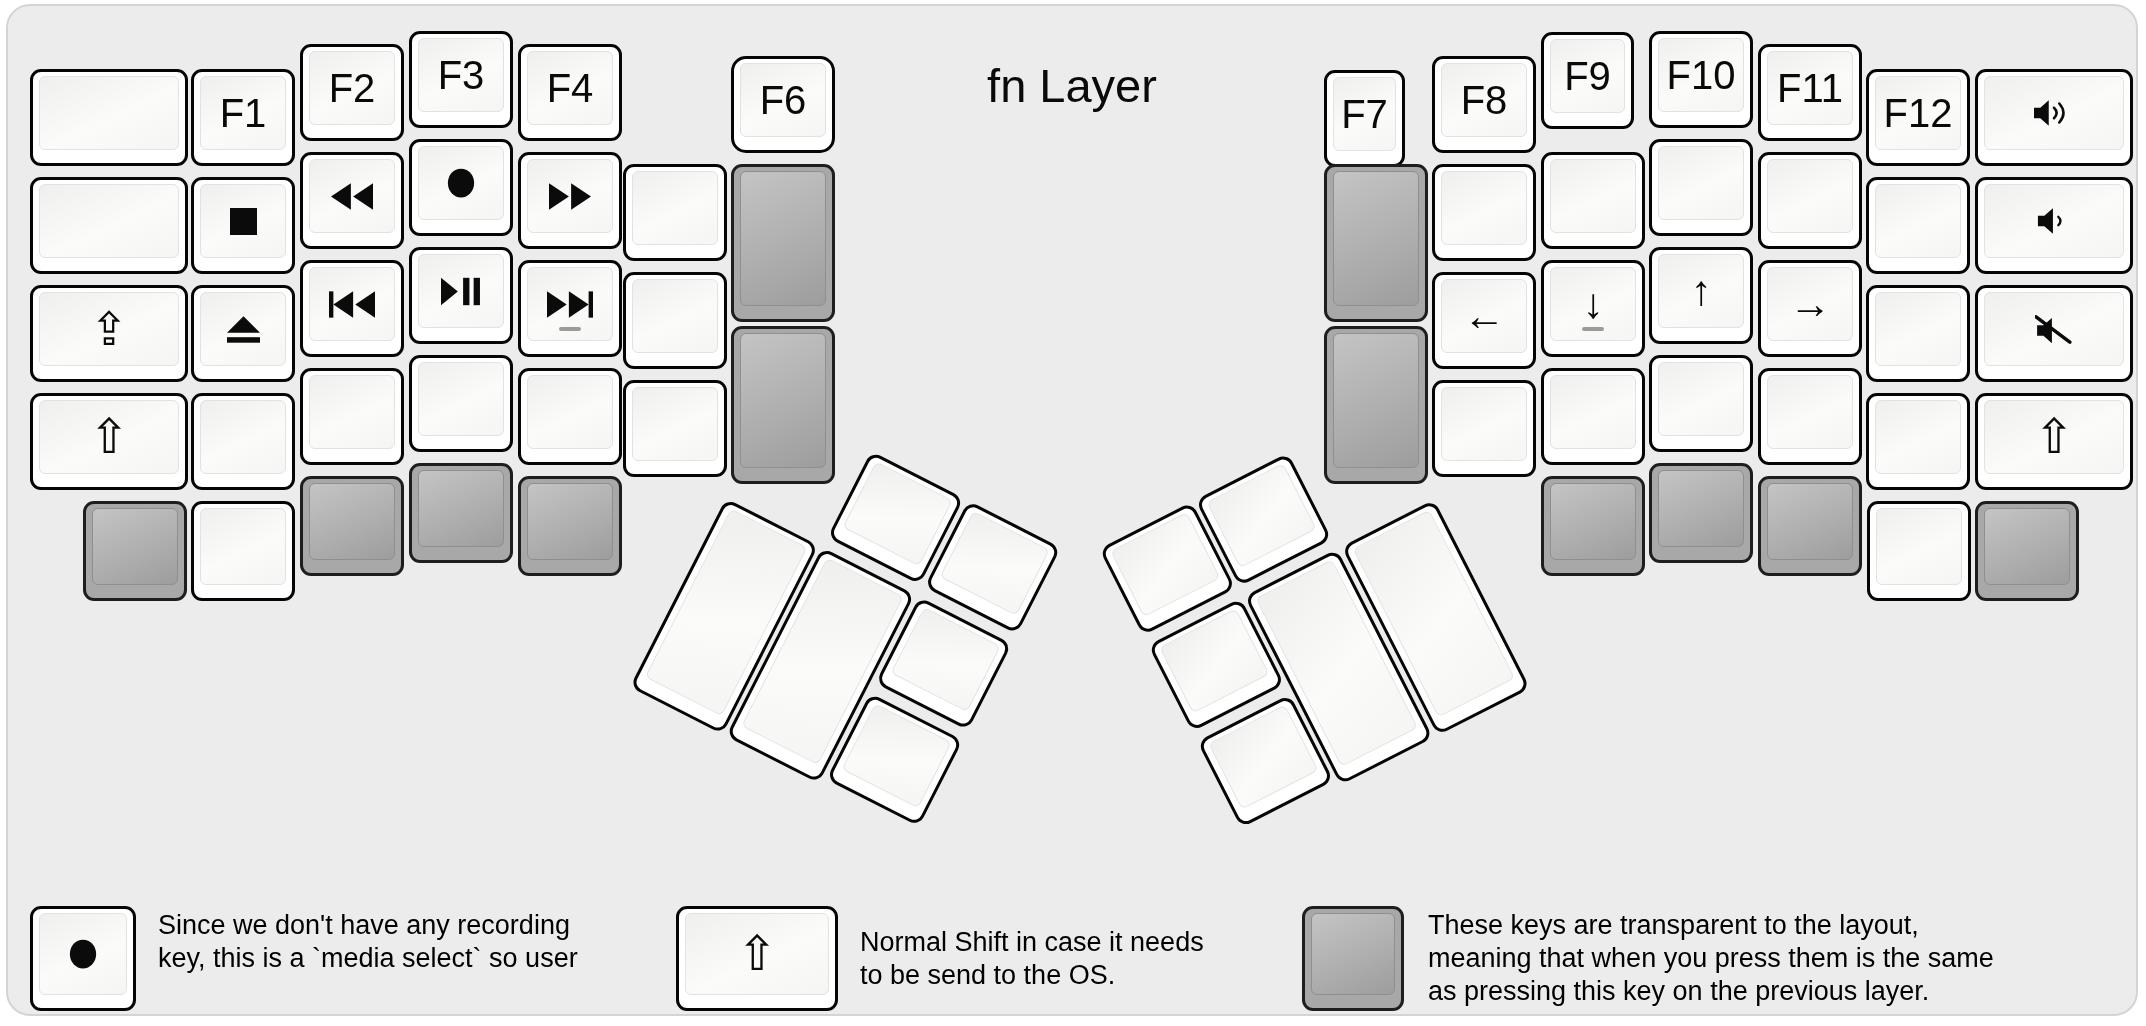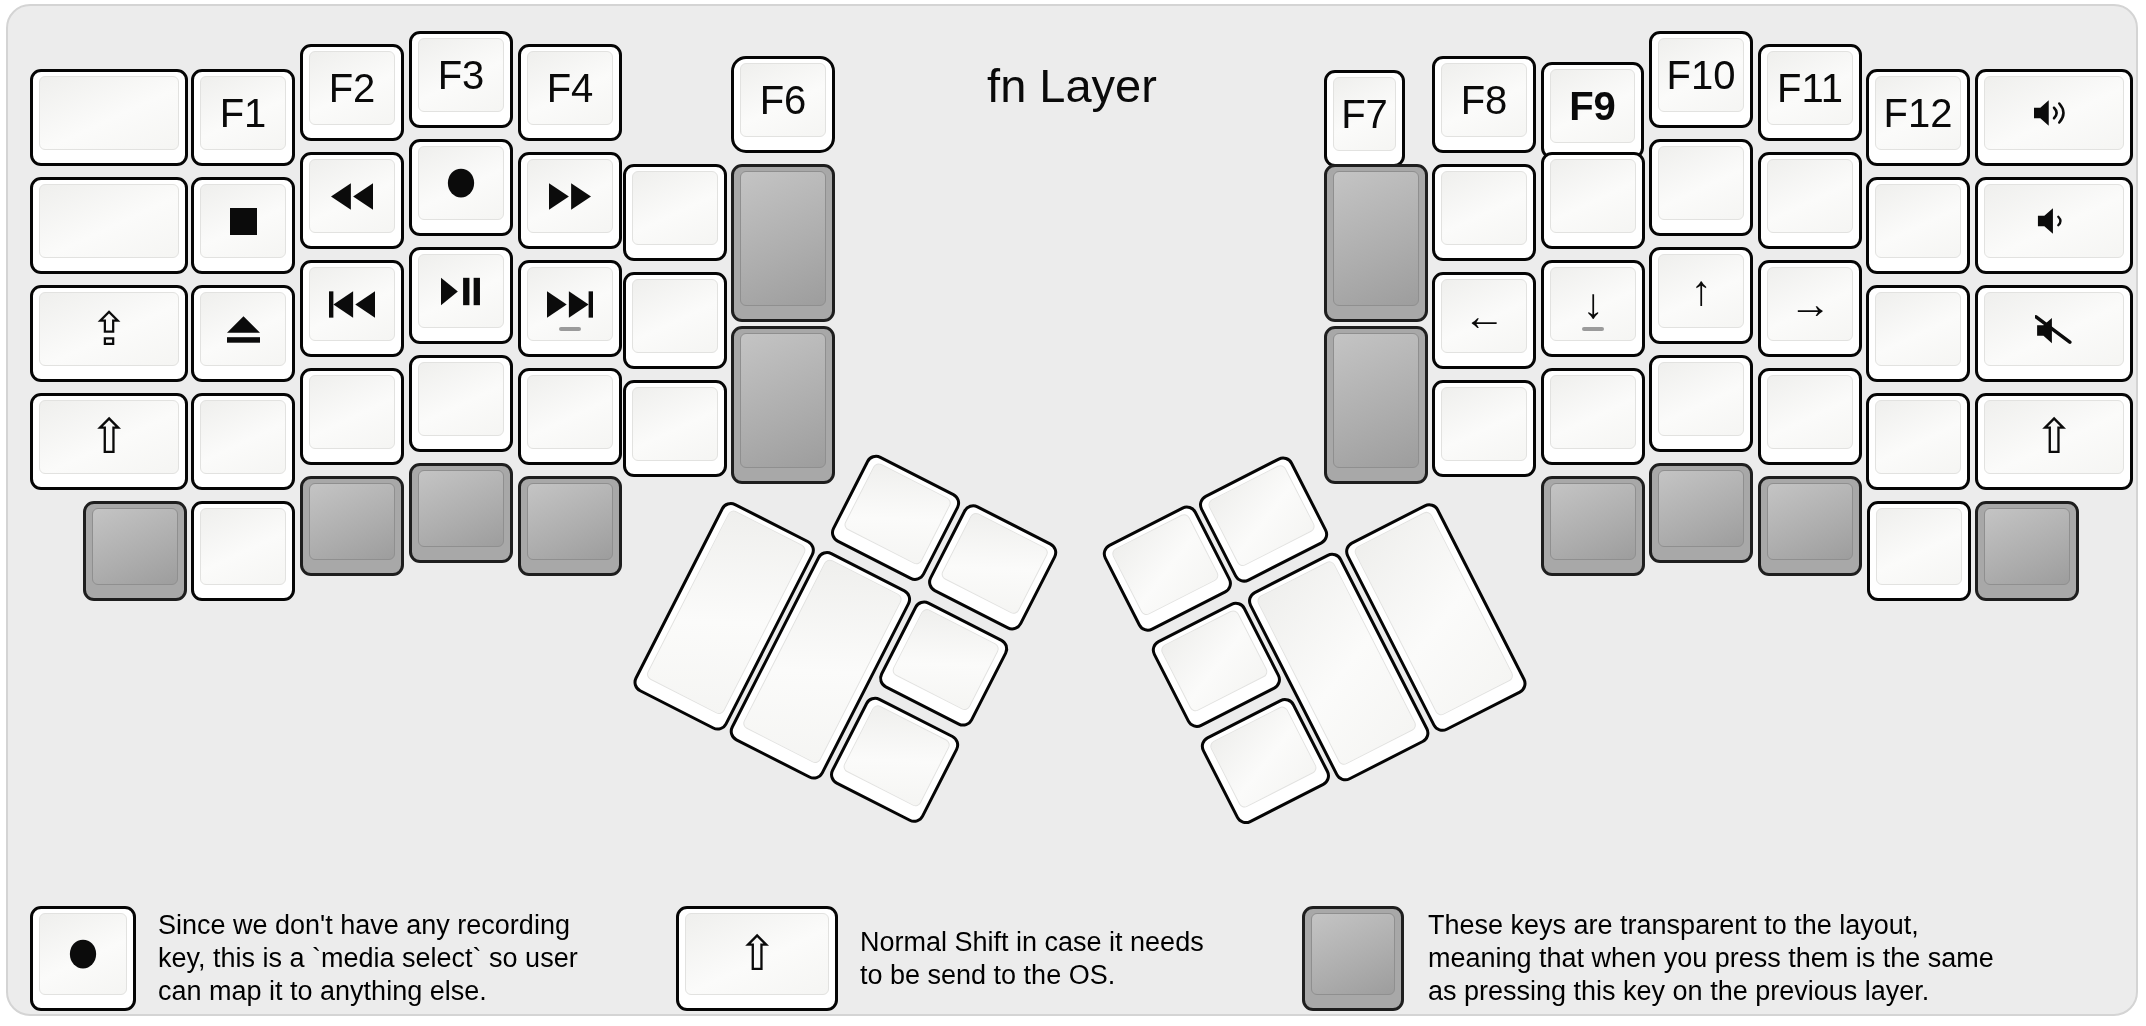--- a/index.html
+++ b/index.html
@@ -244,21 +244,21 @@
           <div class="cap"></div>
         </div>
         <div class="key" style="left: 1424px; top: 266px; width: 104px; height: 97px;">
           <div class="cap">
             <span class="glyph" style="font-size: 42px;">←</span>
           </div>
         </div>
         <div class="key" style="left: 1424px; top: 374px; width: 104px; height: 97px;">
           <div class="cap"></div>
         </div>
-        <div class="key" style="left: 1533px; top: 56px; width: 103px; height: 97px; font-weight: bold;">
+        <div class="key" style="left: 1533px; top: 26px; width: 93px; height: 97px;">
           <div class="cap">
             <span class="lbl">F9</span>
           </div>
         </div>
         <div class="key" style="left: 1533px; top: 146px; width: 104px; height: 97px;">
           <div class="cap"></div>
         </div>
         <div class="key" style="left: 1533px; top: 254px; width: 104px; height: 97px;">
           <div class="cap">
             <span class="glyph" style="font-size: 42px;">↓</span>
@@ -365,21 +365,20 @@
           <div class="key" style="left: 22px; top: 900px; width: 106px; height: 105px;">
             <div class="cap">
               <svg class="ic" width="30" height="30" viewBox="0 0 24 24">
                 <ellipse cx="12" cy="12" rx="10.5" ry="11.5" fill="#0b0b0b"></ellipse>
               </svg>
             </div>
           </div>
           <div class="ltext" style="left: 150px; top: 903px;">
             <div>Since we don't have any recording</div>
             <div>key, this is a `media select` so user</div>
-            <div>can map it to anything else.</div>
           </div>
         </div>
         <div class="legend-item">
           <div class="key" style="left: 668px; top: 900px; width: 162px; height: 105px;">
             <div class="cap">
               <span class="glyph" style="font-size: 48px;">⇧</span>
             </div>
           </div>
           <div class="ltext" style="left: 852px; top: 920px;">
             <div>Normal Shift in case it needs</div>

